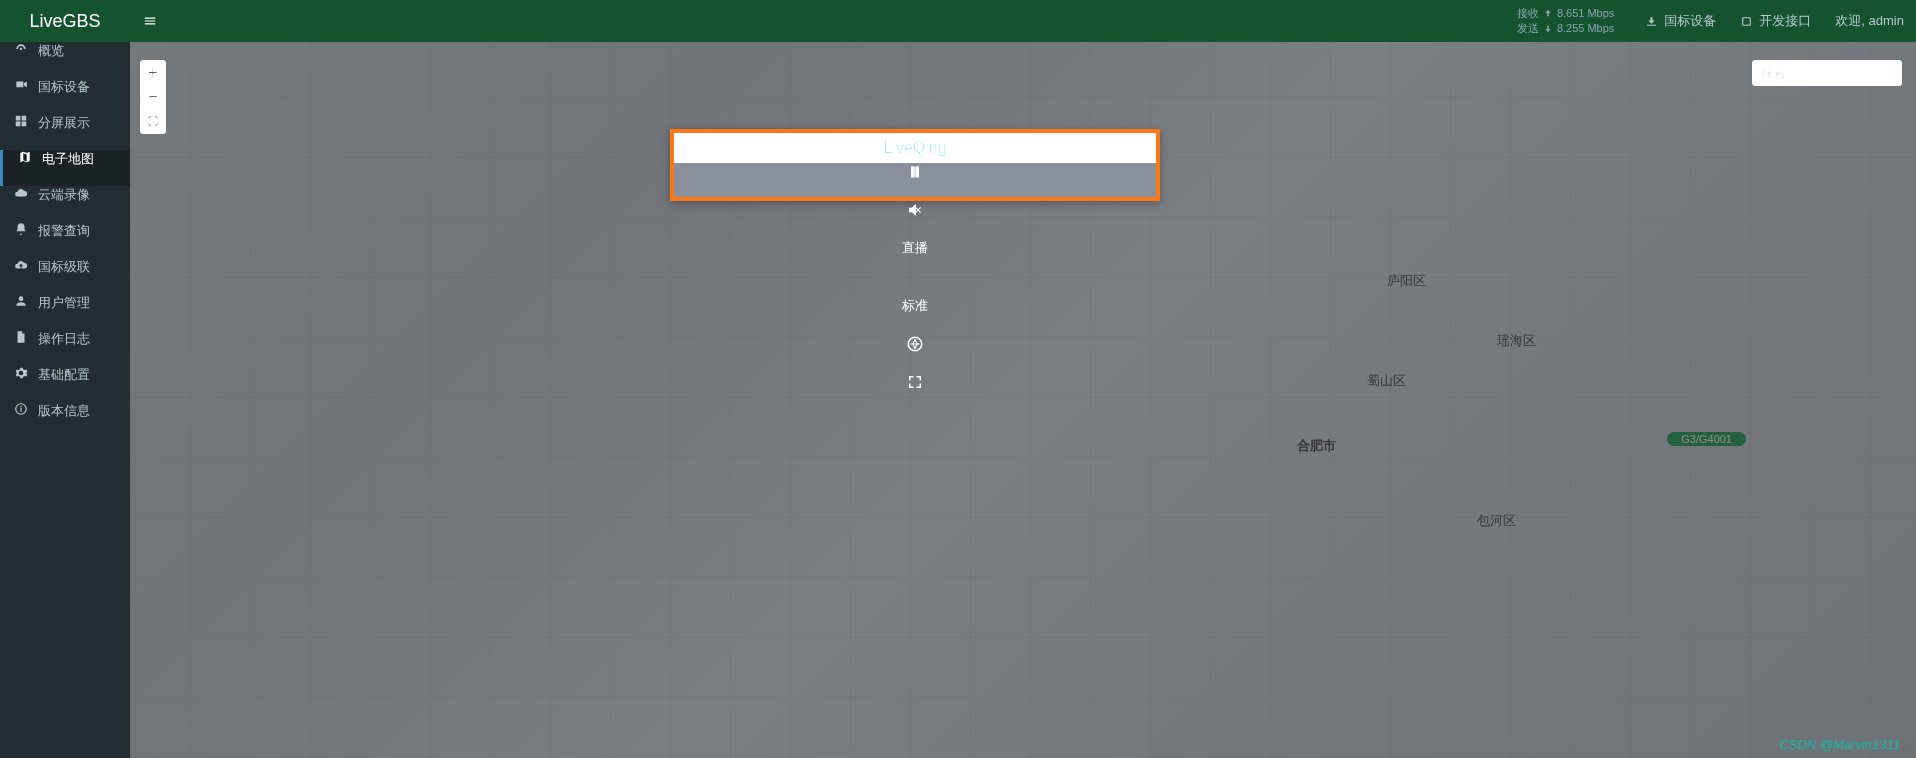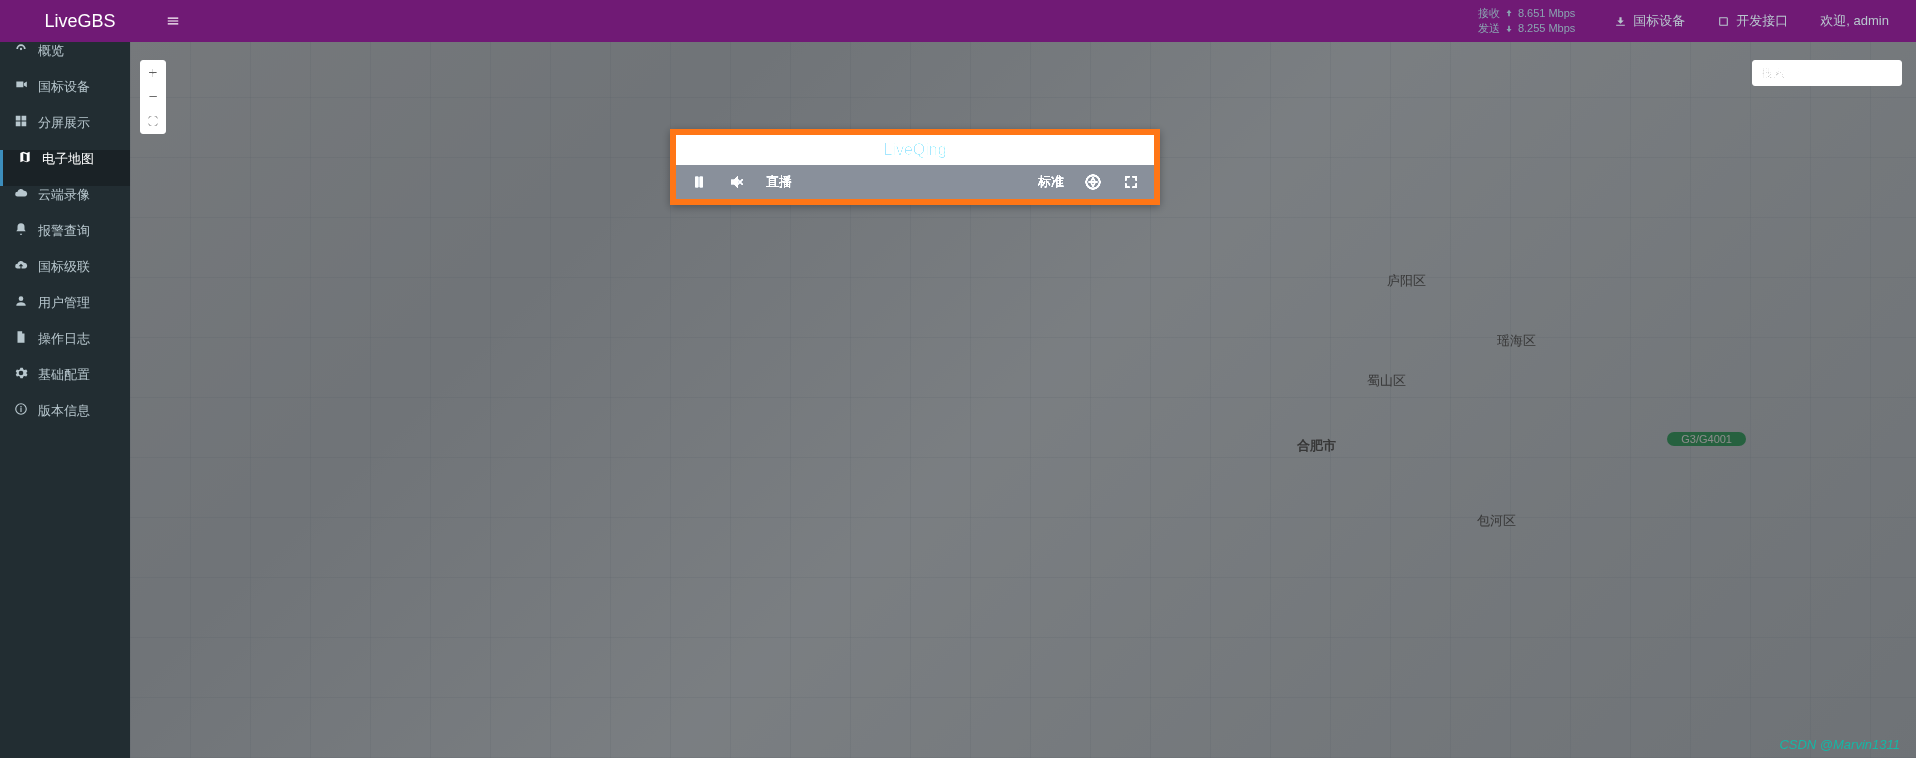--- a/index.html
+++ b/index.html
@@ -1,19 +1,19 @@
 <!DOCTYPE html>
 <html><head>
 <meta charset="utf-8">
 <style>
 * { margin: 0; padding: 0; box-sizing: border-box; }
 body { font-family: -apple-system, BlinkMacSystemFont, "Segoe UI", Arial, sans-serif; background: #1a1d24; color: #b8c7ce; overflow: hidden; width: 1916px; height: 758px; position: relative; }
 
 
-.header { height: 42px; background: #701a75; display: flex; align-items: center; padding: 15px; gap: 8px; }
+.header { height: 42px; background: #14532d; display: flex; align-items: center; padding: 0; }
 .brand { width: 130px; text-align: center; color: #fff; font-size: 18px; font-weight: 300; }
 .hamburger { width: 40px; height: 42px; display: flex; align-items: center; justify-content: center; color: #fff; cursor: pointer; }
 .hamburger svg { width: 14px; height: 14px; }
 .header-spacer { flex: 1; }
 .header-stats { color: #8aa4b1; font-size: 11px; line-height: 1.4; margin-right: 19px; text-align: left; }
 .stat-row { display: flex; align-items: center; gap: 4px; }
 .header-link { color: #b8c7ce; font-size: 13px; padding: 0 12px; display: flex; align-items: center; gap: 6px; cursor: pointer; }
 .header-link svg { width: 13px; height: 13px; }
 
 
@@ -35,34 +35,34 @@
 .map-zoom button { width: 24px; height: 24px; border: none; background: #fff; color: #333; font-size: 16px; cursor: pointer; display: flex; align-items: center; justify-content: center; }
 .map-zoom button:not(:last-child) { border-bottom: 1px solid #ccc; }
 .map-zoom svg { width: 14px; height: 14px; }
 
 
 .search-box { position: absolute; top: 18px; right: 14px; width: 150px; height: 26px; background: #fff; border: 1px solid #ccc; border-radius: 3px; display: flex; align-items: center; padding: 0 8px; filter: brightness(1.7); z-index: 5; }
 .search-box input { flex: 1; border: none; outline: none; font-size: 12px; background: transparent; }
 .search-box svg { width: 12px; height: 12px; fill: #888; }
 
 
-.video-popup { position: absolute; top: 87px; left: 540px; width: 490px; background: #fff; border: 6px solid #c2410c; filter: brightness(1.82); z-index: 10; box-shadow: 0 2px 8px rgba(0,0,0,.3); }
+.video-popup { position: absolute; top: 87px; left: 540px; width: 490px; background: #fff; border: 4px solid #c2410c; filter: brightness(1.82); z-index: 10; box-shadow: 0 2px 8px rgba(0,0,0,.3); }
 .video-header { height: 30px; display: flex; align-items: center; justify-content: center; position: relative; background: #fff; }
 .video-title { color: #5b7fa6; font-size: 16px; }
 .video-header-btns { position: absolute; right: 8px; display: flex; gap: 10px; }
 .video-header-btns span { color: #aaa; cursor: pointer; font-size: 14px; }
 .video-body { position: relative; height: 246px; background: linear-gradient(145deg, #cdd6dc 0%, #e8f0f6 18%, #ffffff 30%, #bcc8d0 45%, #9aa8b0 60%, #8a969e 80%, #6e7a82 100%); }
 
 .video-body::before { content:""; position:absolute; inset:0; background:
   repeating-linear-gradient(25deg, rgba(255,255,255,.15) 0 1px, transparent 1px 55px),
   repeating-linear-gradient(-65deg, rgba(0,0,0,.08) 0 1px, transparent 1px 55px); }
 .vent { position:absolute; top:38px; right:48px; width:72px; height:62px; background: repeating-linear-gradient(45deg,#c8cdd2 0 4px,#9aa0a6 4px 8px); border:2px solid #777; transform: skewX(-8deg) rotate(-6deg); }
 .smoke-det { position:absolute; left:40px; bottom:44px; width:22px; height:22px; border-radius:50%; background: radial-gradient(circle,#eee 0 40%,#bbb 60%,#999 100%); border:1px solid #888; }
 .video-timestamp { position: absolute; top: 6px; left: 8px; color: #333; font-size: 13px; font-weight: 500; z-index: 2; }
-.video-controls { height: 34px; background: rgba(60,64,70,.92); display: flex; align-items: center; padding: 0 14px; gap: 20px; color: #eee; }
+.video-controls { height: 34px; background: rgba(60,64,70,.92); display: flex; align-items: center; padding: 0 14px; gap: 20px; color: #eee; flex-direction: column; }
 .vc-spacer { flex: 1; }
 .vc-btn { cursor: pointer; display: flex; align-items: center; justify-content: center; }
 .vc-btn svg { width: 18px; height: 18px; fill: #fff; }
 .vc-text { font-size: 13px; color: #fff; }
 
 
 .watermark { position: absolute; bottom: 6px; right: 16px; color: #14b8a6; font-size: 13px; font-style: italic; z-index: 20; }
 </style>
 </head>
 <body>

